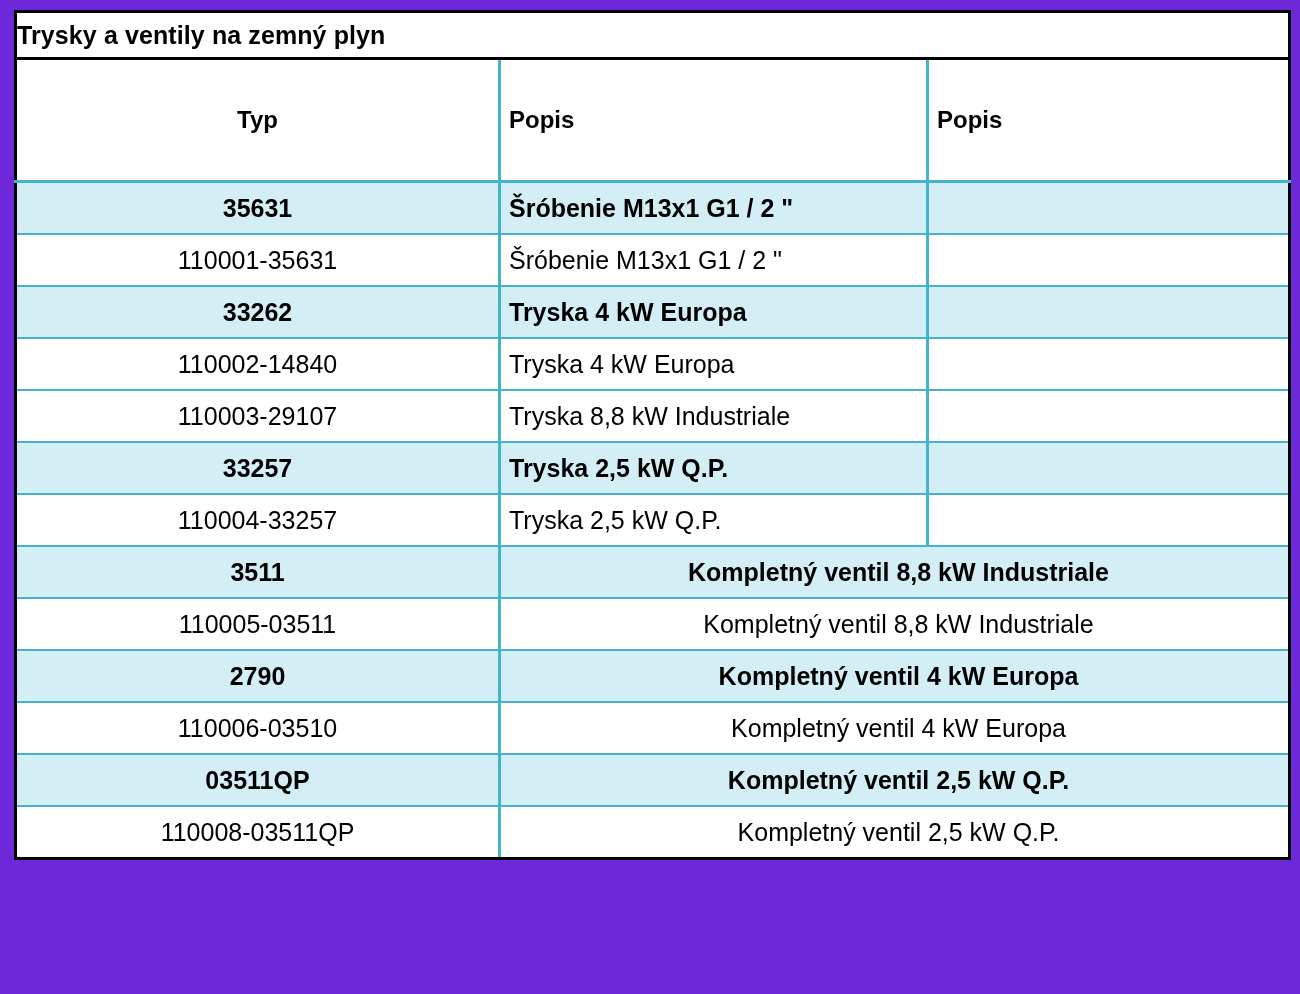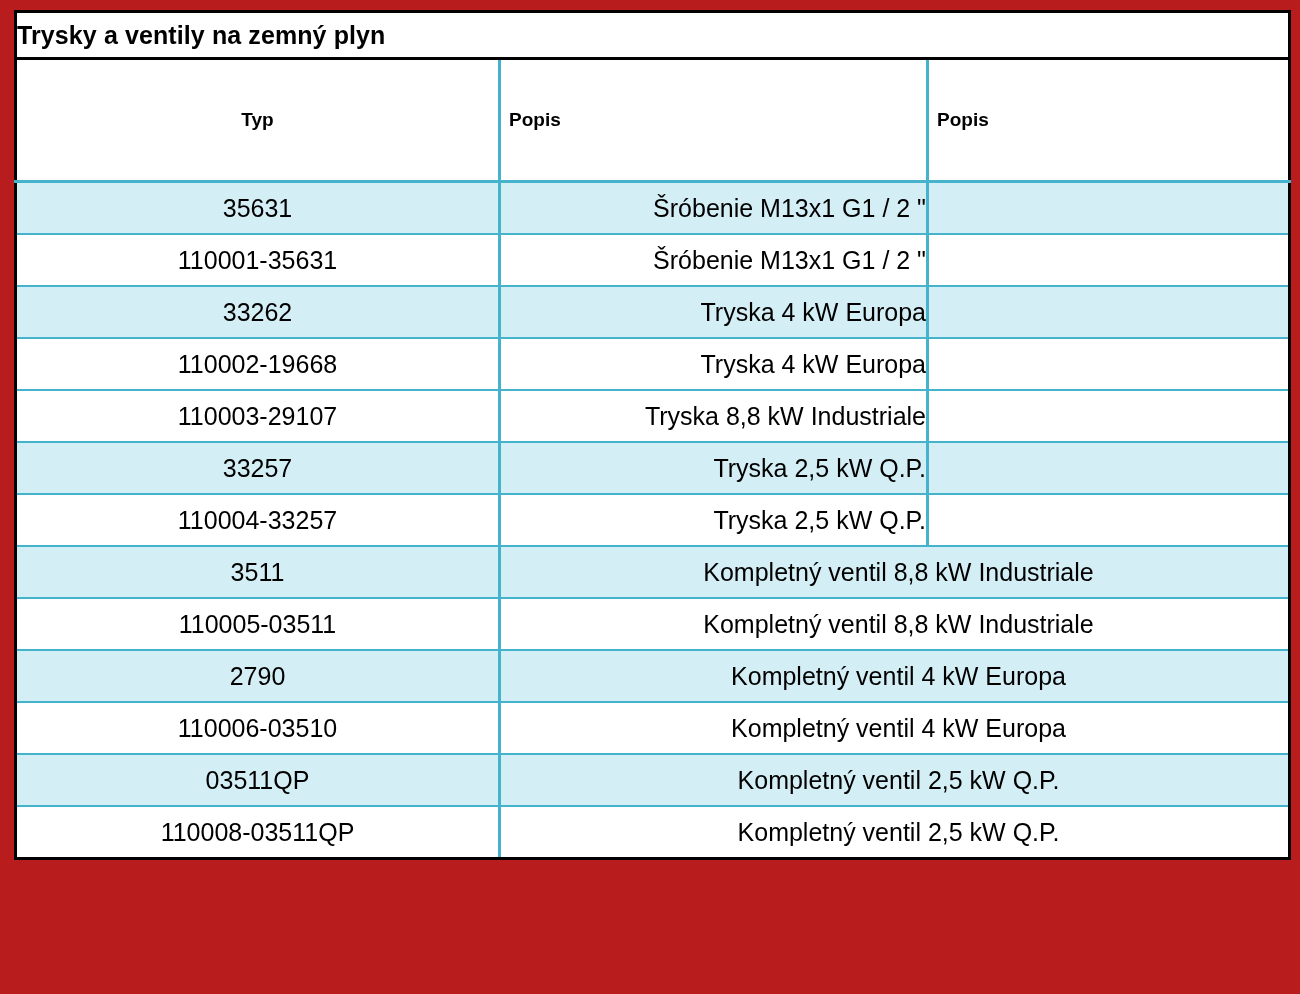--- a/index.html
+++ b/index.html
@@ -12,21 +12,21 @@
     height: 994px;
     font-family: "Liberation Sans", sans-serif;
     color: #000000;
     overflow: hidden;
   }
   .sheet {
     box-sizing: border-box;
     width: 1300px;
     height: 994px;
     padding: 10px 12px 8px 14px;
-    background: #b91c1c;
+    background: #6d28d9;
   }
   table.parts {
     border-collapse: collapse;
     table-layout: fixed;
     width: 1274px;
     background: #ffffff;
   }
   table.parts td, table.parts th {
     padding: 0;
     margin: 0;
@@ -48,21 +48,21 @@
     letter-spacing: 0.1px;
     background: #ffffff;
   }
 
   
   .head-row td {
     border-left: 3px solid #45b3cc;
     border-right: 3px solid #45b3cc;
     border-bottom: 3px solid #45b3cc;
     height: 120px;
-    font-size: 19px;
+    font-size: 24px;
     font-weight: bold;
     background: #ffffff;
     vertical-align: bottom;
     padding-bottom: 4px;
   }
   .head-row td.h-typ {
     text-align: center;
     border-left: 3px solid #000000;
   }
   .head-row td.h-desc {
@@ -80,34 +80,35 @@
     height: 50px;
     font-size: 25px;
     border-bottom: 2px solid #45b3cc;
   }
   tr.data-row td.cell-typ {
     text-align: center;
     border-left: 3px solid #000000;
     border-right: 3px solid #45b3cc;
   }
   tr.data-row td.cell-desc {
-    text-align: right;
+    text-align: left;
     padding-left: 8px;
     border-right: 3px solid #45b3cc;
   }
   tr.data-row td.cell-desc-wide {
     text-align: center;
     padding-left: 8px;
     border-right: 3px solid #000000;
   }
   tr.data-row td.cell-desc2 {
     border-right: 3px solid #000000;
   }
   tr.data-row.shade td {
     background: #d4eef5;
+    font-weight: bold;
   }
   tr.data-row.plain td {
     background: #ffffff;
   }
   tr.data-row.last td {
     border-bottom: 3px solid #000000;
   }
 </style>
 </head>
 <body>
@@ -138,21 +139,21 @@
           <td class="cell-typ">110001-35631</td>
           <td class="cell-desc">Šróbenie M13x1 G1 / 2 "</td>
           <td class="cell-desc2"></td>
         </tr>
         <tr class="data-row shade">
           <td class="cell-typ">33262</td>
           <td class="cell-desc">Tryska 4 kW Europa</td>
           <td class="cell-desc2"></td>
         </tr>
         <tr class="data-row plain">
-          <td class="cell-typ">110002-19668</td>
+          <td class="cell-typ">110002-14840</td>
           <td class="cell-desc">Tryska 4 kW Europa</td>
           <td class="cell-desc2"></td>
         </tr>
         <tr class="data-row plain">
           <td class="cell-typ">110003-29107</td>
           <td class="cell-desc">Tryska 8,8 kW Industriale</td>
           <td class="cell-desc2"></td>
         </tr>
         <tr class="data-row shade">
           <td class="cell-typ">33257</td>

